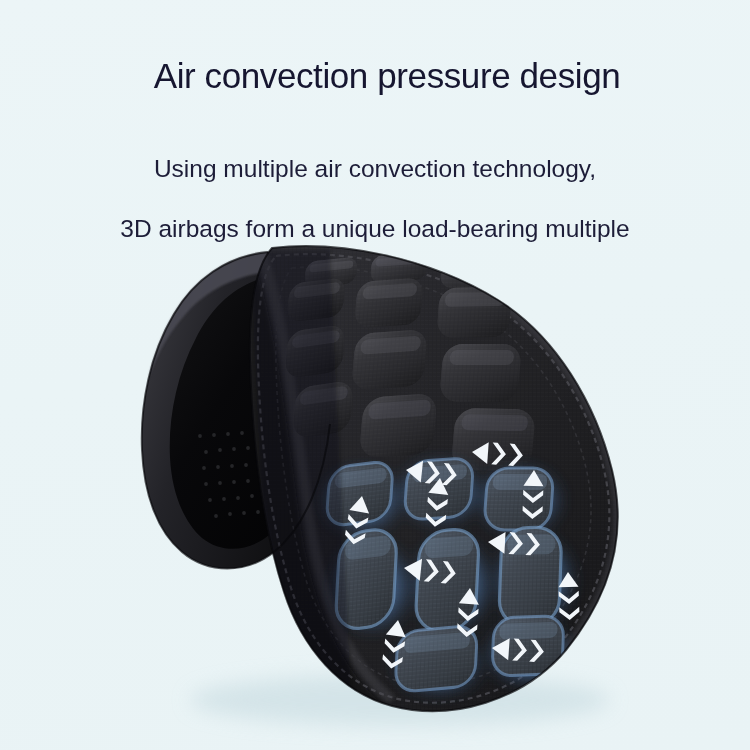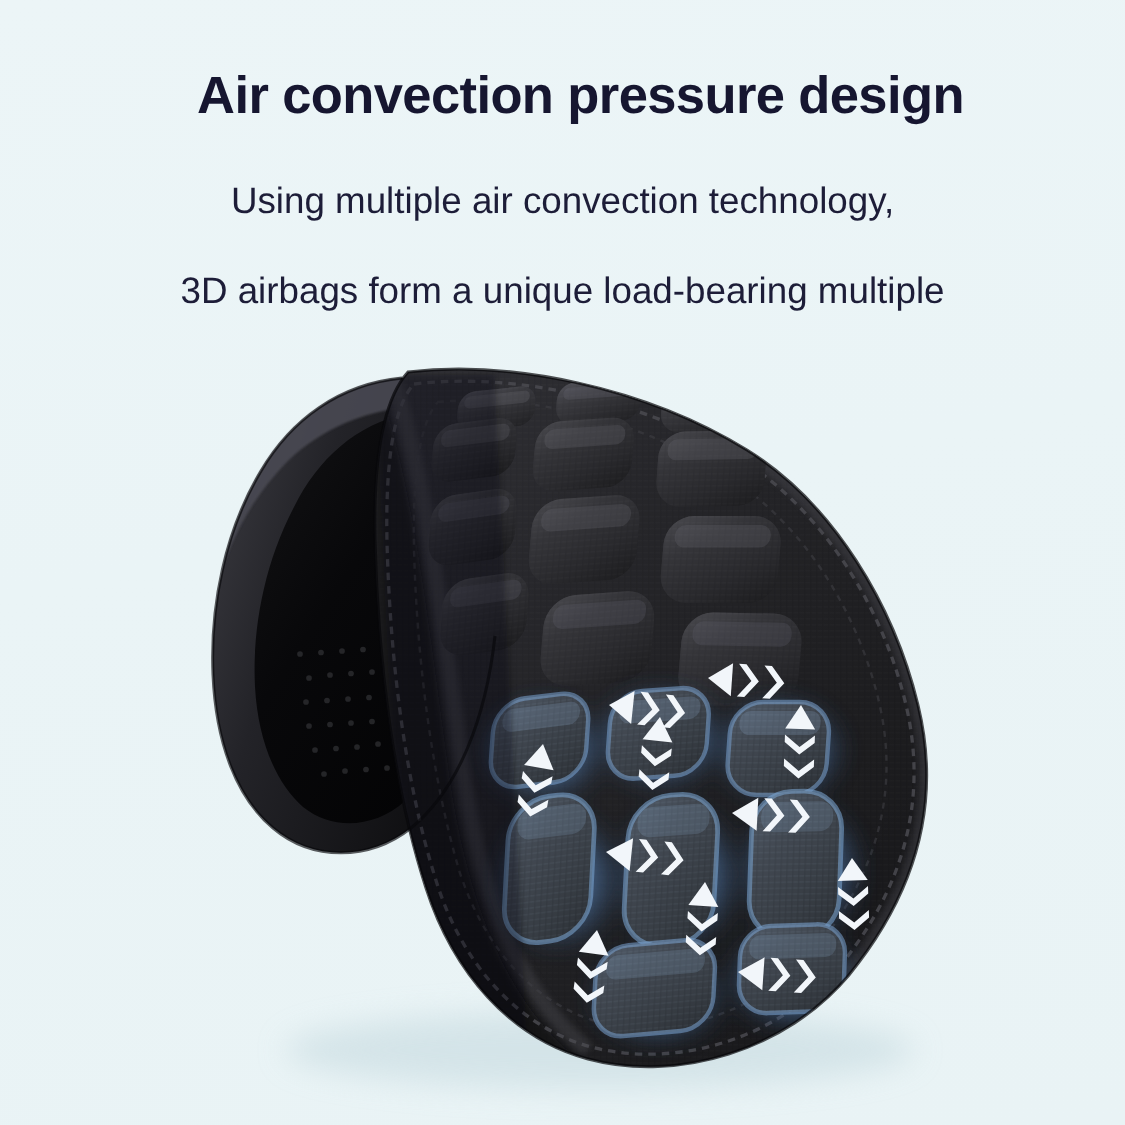--- a/index.html
+++ b/index.html
@@ -29,37 +29,37 @@
     position: absolute;
     left: 0;
     top: 0;
     width: 750px;
     text-align: center;
     padding-top: 44px;
     box-sizing: border-box;
   }
   .headline {
     font-size: 35px;
-    font-weight: 700;
+    font-weight: 400;
     letter-spacing: -0.4px;
     color: #161630;
     line-height: 1.15;
-    margin: 0;
+    margin: 12px;
     white-space: nowrap;
     padding-left: 24px;
   }
   .subline {
     font-size: 24.5px;
     font-weight: 400;
     color: #1d1d38;
     line-height: 1.0;
     margin: 0;
     white-space: nowrap;
   }
-  .sub1 { margin-top: 39px; }
+  .sub1 { margin-top: 61px; }
   .sub2 { margin-top: 35px; }
 
   
   #product {
     position: absolute;
     left: 0;
     top: 0;
     width: 750px;
     height: 750px;
   }

